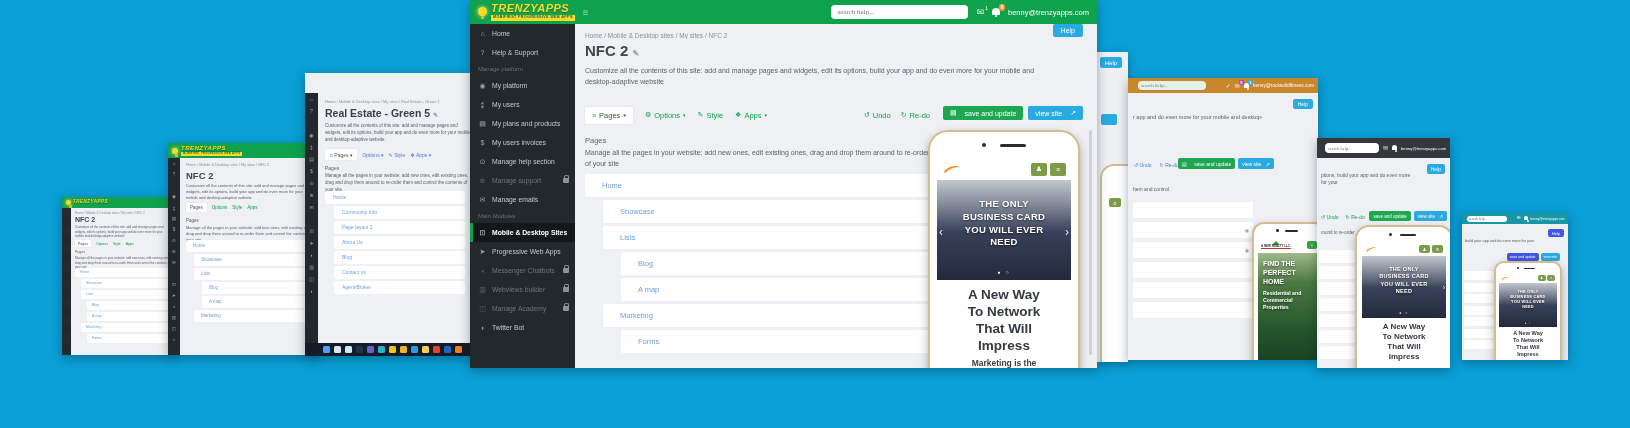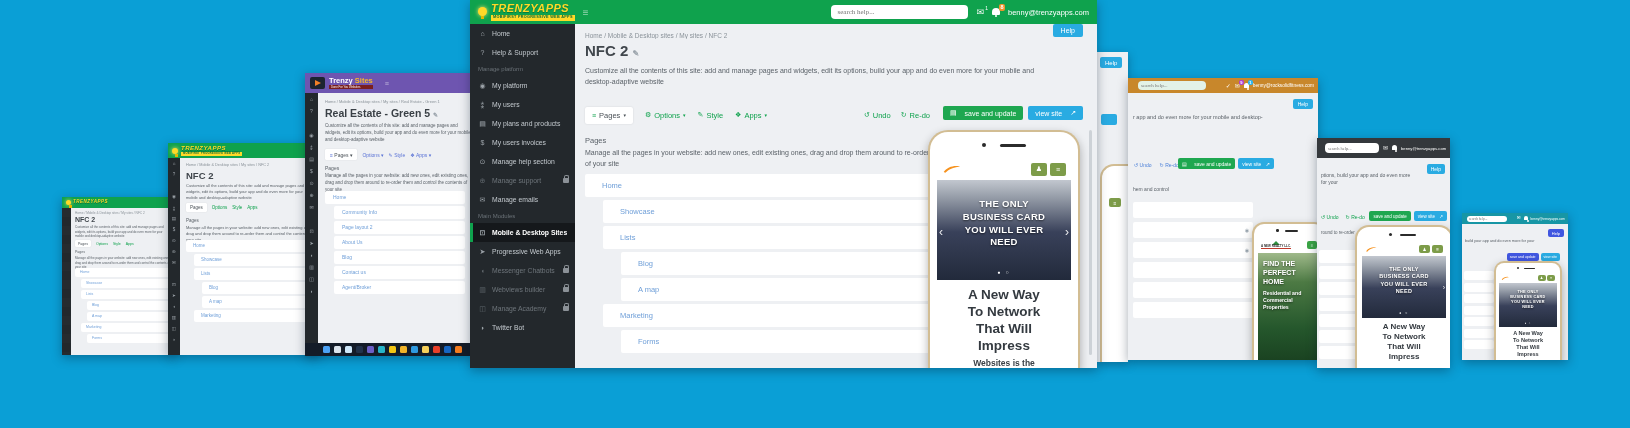--- a/index.html
+++ b/index.html
@@ -332,30 +332,20 @@
           <div class="row" style="height: 12px; line-height: 12px; font-size: 4.5px; padding-left: 7px; margin-left: 16px;"><span>Blog</span></div>
 
           <div class="row" style="height: 12px; line-height: 12px; font-size: 4.5px; padding-left: 7px; margin-left: 16px;"><span>A map</span></div>
 
           <div class="row" style="height: 12px; line-height: 12px; font-size: 4.5px; padding-left: 7px; margin-left: 8px;"><span>Marketing</span></div>
         </div>
     </div>
   </div>
 
   <div class="card" id="card-purple">
-    <div class="appheader">
-      <span class="mega-box">
-          <span class="mega"></span>
-        </span>
-      <span class="tslogo">
-        <span class="t1"><span class="a">Trenzy</span> <span class="b">Sites</span></span>
-        <span class="tag">Done For You Websites</span>
-      </span>
-      <span class="menu-glyph" style="font-size:7px;margin-left:8px;">≡</span>
-    </div>
     <div class="sidebar">
       <div class="icon-col">
 
           <span class="ic" style="font-size:5px;height:12px;">⌂</span>
 
           <span class="ic" style="font-size:5px;height:12px;">?</span>
 
           <span class="ic" style="font-size:5px;height:12px;"></span>
 
           <span class="ic" style="font-size:5px;height:12px;">◉</span>
@@ -658,21 +648,21 @@
           <span class="arrow" style="left:2px;">‹</span>
           <span class="arrow" style="right:2px;">›</span>
           <div class="dots">● ○</div>
         </div>
         <div class="ph-heading">
           <div>A New Way</div>
           <div>To Network</div>
           <div>That Will</div>
           <div>Impress</div>
         </div>
-        <div class="ph-partial">Websites is the</div>
+        <div class="ph-partial">Marketing is the</div>
       </div>
     </div>
   </div>
 
   <div class="card" id="card-sliver">
     <span class="btn help-btn" id="sliver-help">Help</span>
     <span class="frag-btn" style="left:4px;top:62px;width:16px;height:11px;background:#29abe2;"></span>
     <div class="phone-edge">
       <span class="ph-btn">≡</span>
     </div>

